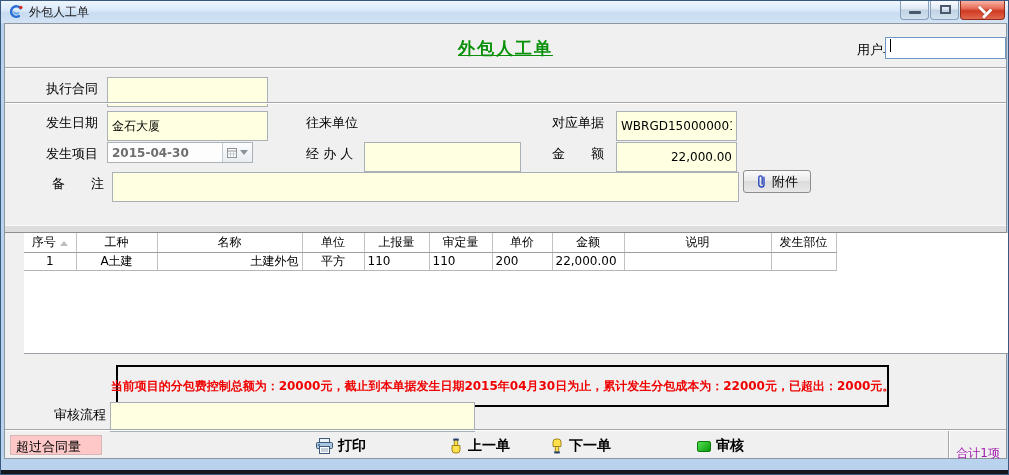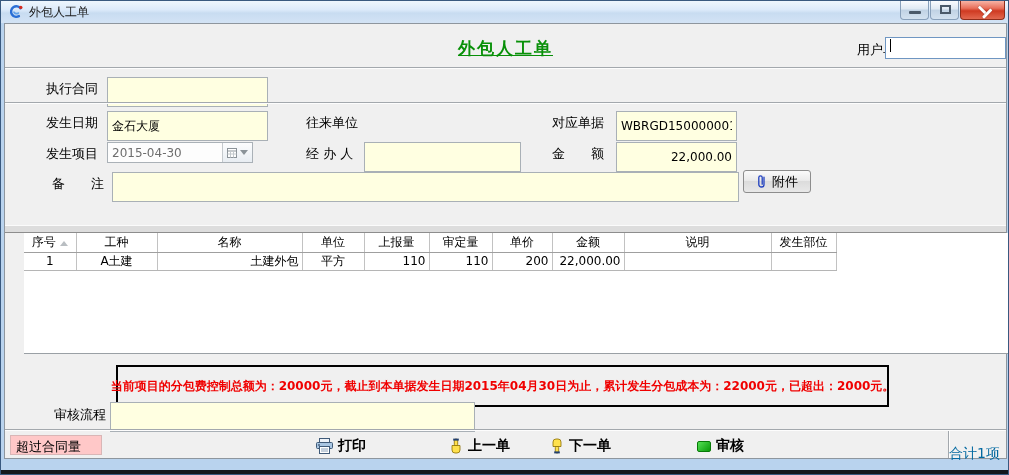--- a/index.html
+++ b/index.html
@@ -30,51 +30,51 @@
   .lbl { position:absolute; font-size:13px; color:#000; white-space:nowrap; }
   .yinput { position:absolute; height:30px; background:#ffffe1; border:1px solid #a9b0b6; font-size:12px; padding:0 4px;
     font-family:"DejaVu Sans","Liberation Sans",sans-serif; color:#000; }
   .yinput.right { text-align:right; }
   .winput { position:absolute; height:22px; background:#fff; border:1px solid #6f96c2; font-size:12px; padding:0 4px; }
 
   .form-title { position:absolute; left:0; width:100%; text-align:center; font-size:17px; font-weight:bold;
     color:#089008; text-decoration:underline; letter-spacing:2px; }
 
   
-  .date-field { position:absolute; height:21px; background:#fdfdfd; border:1px solid #aab1b7; display:flex; align-items:center; }
+  .date-field { position:absolute; height:21px; background:#fdfdfd; border:1px solid #aab1b7; display:flex; align-items:center;font-weight:bold; }
   .date-text { flex:1; font-size:12px; color:#6e6e6e; padding-left:4px; }
   .date-btn { width:30px; height:100%; border-left:1px solid #c4c9cd; background:linear-gradient(#fcfdfe,#e8edf2);
     display:flex; align-items:center; justify-content:center; gap:3px; }
   .tri-down { width:0; height:0; border-left:4px solid transparent; border-right:4px solid transparent; border-top:5px solid #8b9399; }
 
   .btn { position:absolute; display:flex; align-items:center; justify-content:center; gap:5px;
     background:linear-gradient(#fafafa,#eaeaea 45%,#dcdcdc 50%,#e8e8e8); border:1px solid #8d8d8d; border-radius:3px;
     font-size:13px; cursor:pointer; }
 
   
   .splitter { position:absolute; left:0; width:100%; height:8px; background:#dddddd; border-top:1px solid #fbfbfb; border-bottom:1px solid #8d8d8d; }
 
   
   .table-area { position:absolute; left:0; width:1001px; background:#fff; border-bottom:1px solid #9aa0a5; }
   table.grid { border-collapse:collapse; table-layout:fixed; }
   .grid th { font-weight:normal; font-size:12px; height:19px; background:#fff; border-right:1px solid #c2c2c2;
     border-bottom:1px solid #9f9f9f; text-align:center; position:relative; }
   .grid td { font-size:12px; height:17px; background:#fff; border-right:1px solid #c2c2c2; border-bottom:1px solid #b5b5b5; padding:0 3px; }
-  .ta-c { text-align:center; } .ta-r { text-align:right; } .ta-l { text-align:right; }
+  .ta-c { text-align:center; } .ta-r { text-align:left; } .ta-l { text-align:right; }
   .sort-tri { display:inline-block; width:0; height:0; border-left:4px solid transparent; border-right:4px solid transparent;
     border-bottom:5px solid #b9bec2; margin-left:4px; }
 
   .warnbox { position:absolute; border:2px solid #000; display:flex; align-items:center; justify-content:center;
     font-size:12px; font-weight:bold; color:#f00000; white-space:nowrap; background:#f0f0f0; }
 
   
   .status-pink { position:absolute; height:20px; background:#ffc8c8; border:1px solid #d9b6b6; font-size:13px; padding:2px 5px; }
   .toolbtn { position:absolute; display:flex; align-items:center; gap:5px; font-size:14px; font-weight:bold; cursor:pointer; height:20px; }
   .vsep { position:absolute; width:2px; border-left:1px solid #a3a8ad; border-right:1px solid #fdfdfd; }
-  .total-lbl { position:absolute; font-size:14px; color:#0369a1;margin-left:31px; }
+  .total-lbl { position:absolute; font-size:12px; color:#a21caf;margin-left:31px; }
   .green-sq { width:14px; height:11px; background:linear-gradient(135deg,#55e055,#0a9a0a); border:1px solid #077a07; border-radius:2px; }
   .caret { display:inline-block; width:1px; height:13px; background:#000; vertical-align:middle; }
 </style>
 </head>
 <body>
 
 <div class="window">
 
   <div class="titlebar">
     <span class="app-icon">

